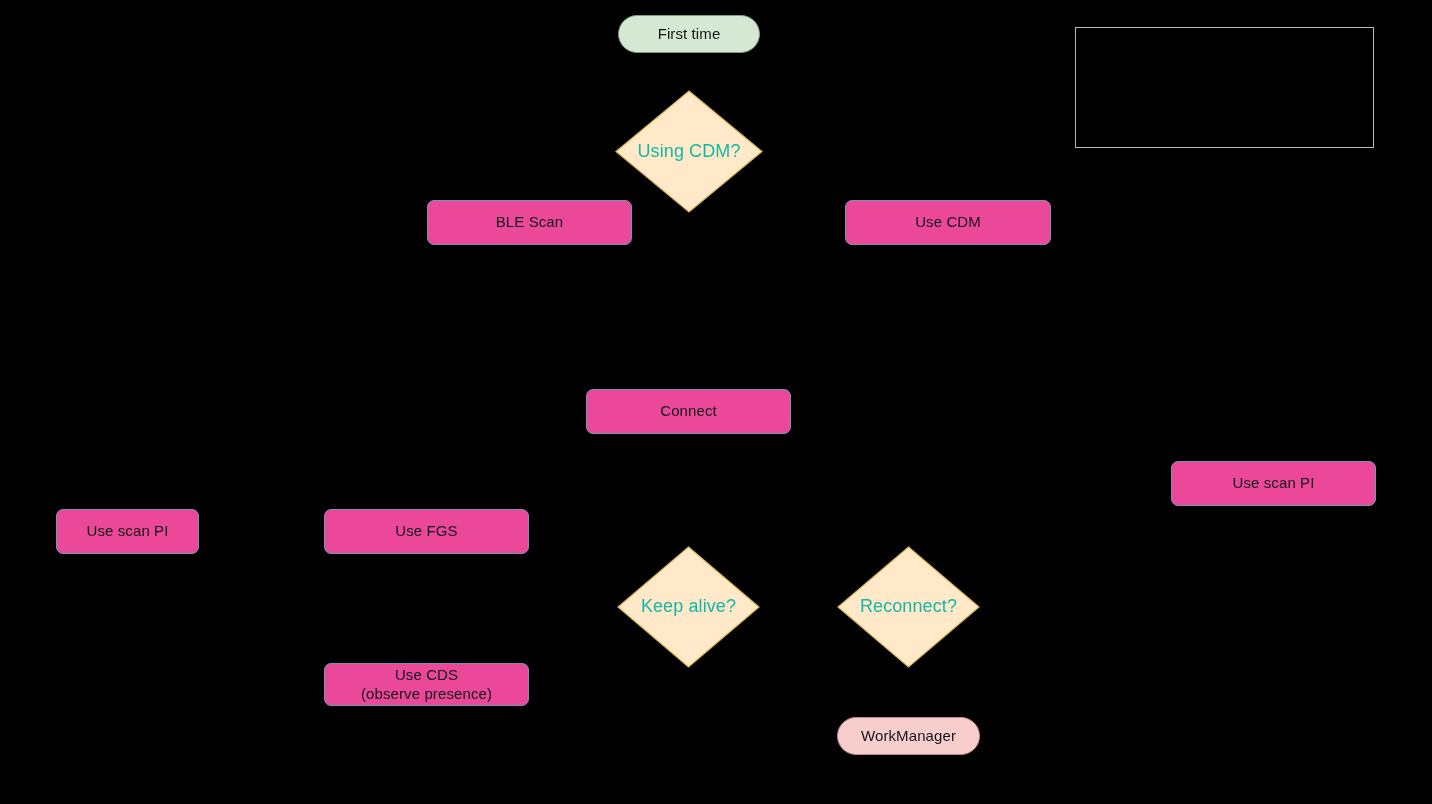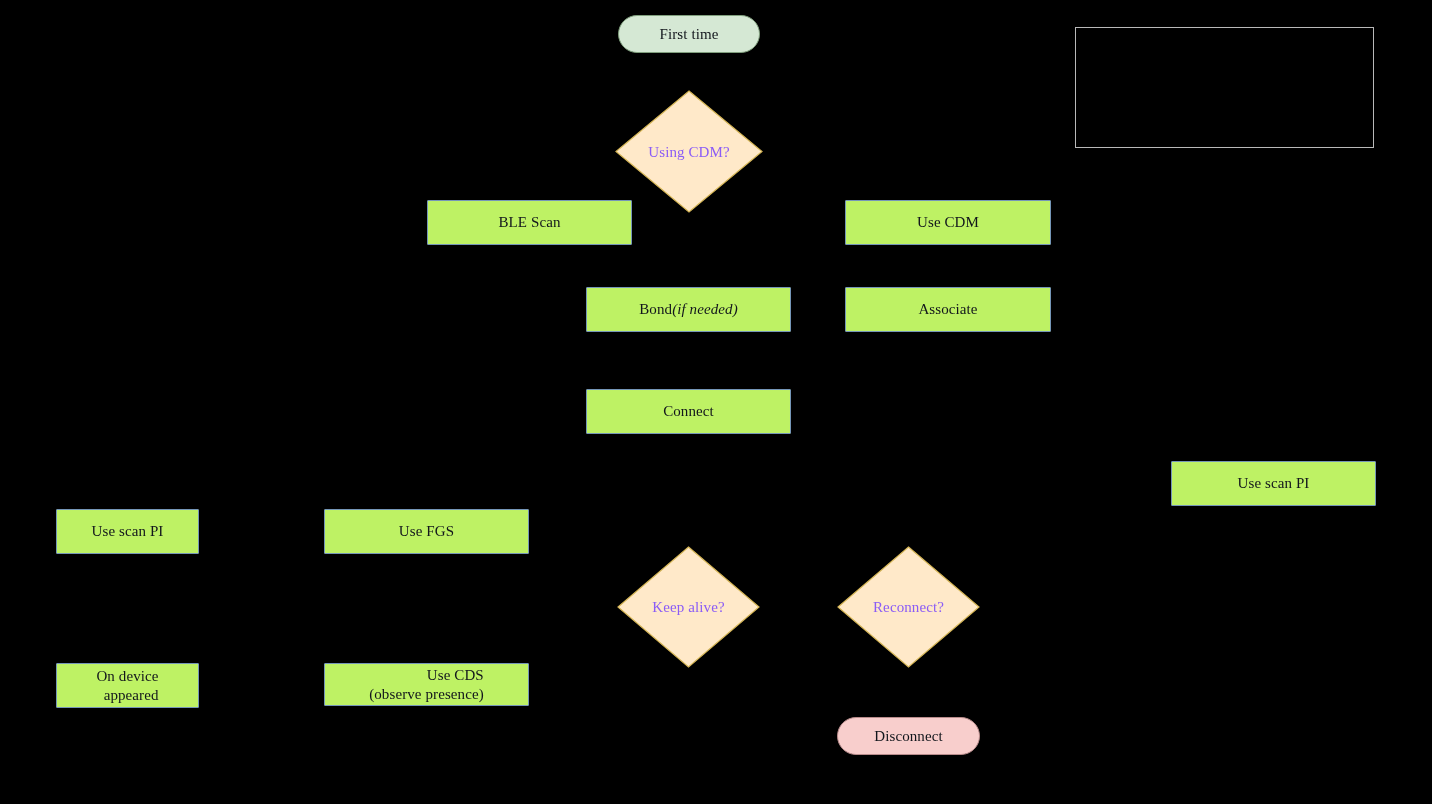--- a/index.html
+++ b/index.html
@@ -32,30 +32,28 @@
     box-sizing: border-box;
     display: flex;
     align-items: center;
     justify-content: center;
     text-align: center;
     color: #12161c;
     font-size: 15px;
     line-height: 1.22;
     letter-spacing: 0.1px;
     white-space: pre-line;
-    font-family: Liberation Serif, serif;
   }
 
   
   .box {
-    border-radius: 1px;
+    border-radius: 7px;
     border: 1px solid #7596b8;
-    background: #bef264;
+    background: #ec4899;
     box-shadow: 0 0 0 0 rgba(0,0,0,0);
-    text-align: right;
   }
 
   
   .pill {
     border-radius: 999px;
     border: 1px solid #7f9e7c;
     background: #d5e8d4;
   }
   .pill.stop {
     border-color: #b88b8b;
@@ -69,22 +67,22 @@
   }
   .diamond .dia-shape {
     position: absolute;
     left: 0; top: 0;
     width: 100%;
     height: 100%;
   }
   .diamond .dia-label {
     position: relative;
     z-index: 2;
-    color: #8b5cf6;
-    font-size: 15px;
+    color: #14b8a6;
+    font-size: 18px;
     line-height: 1.2;
   }
 
   
   .frame {
     border: 1px solid #b9b9b9;
     background: transparent;
     border-radius: 0;
   }
 
@@ -143,27 +141,21 @@
   </div>
 
   <div class="node box" style="left:427px; top:200px; width:205px; height:45px;">
     <span>BLE Scan</span>
   </div>
 
   <div class="node box" style="left:845px; top:200px; width:206px; height:45px;">
     <span>Use CDM</span>
   </div>
 
-  <div class="node box" style="left:586px; top:287px; width:205px; height:45px;">
-    <span>Bond </span><span class="italic">(if needed)</span>
-  </div>
-
-  <div class="node box" style="left:845px; top:287px; width:206px; height:45px;">
-    <span>Associate</span>
-  </div>
+
 
   <div class="node box" style="left:586px; top:389px; width:205px; height:45px;">
     <span>Connect</span>
   </div>
 
   <div class="node box" style="left:1171px; top:461px; width:205px; height:45px;">
     <span>Use scan PI</span>
   </div>
 
   <div class="node box" style="left:56px; top:509px; width:143px; height:45px;">
@@ -182,32 +174,28 @@
   </div>
 
   <div class="node diamond" style="left:837px; top:546px; width:143px; height:122px;">
     <svg class="dia-shape" viewBox="0 0 143 122" preserveAspectRatio="none">
       <polygon points="71.5,1 142,61 71.5,121 1,61" fill="#ffe9c9" stroke="#d6b656" stroke-width="1.2"></polygon>
     </svg>
     <span class="dia-label">Reconnect?</span>
   </div>
 
 
-  <div class="node box" style="left:56px; top:663px; width:143px; height:45px;">
-    <span>On device
-appeared</span>
-  </div>
 
   <div class="node box" style="left:324px; top:663px; width:205px; height:43px;">
     <span>Use CDS
 (observe presence)</span>
   </div>
 
   <div class="node pill stop" style="left:837px; top:717px; width:143px; height:38px;">
-    <span>Disconnect</span>
+    <span>WorkManager</span>
   </div>
 
 
   <div class="node frame" style="left:1075px; top:27px; width:299px; height:121px;">
     <span></span>
   </div>
 
 </div>
 
 </body></html>

